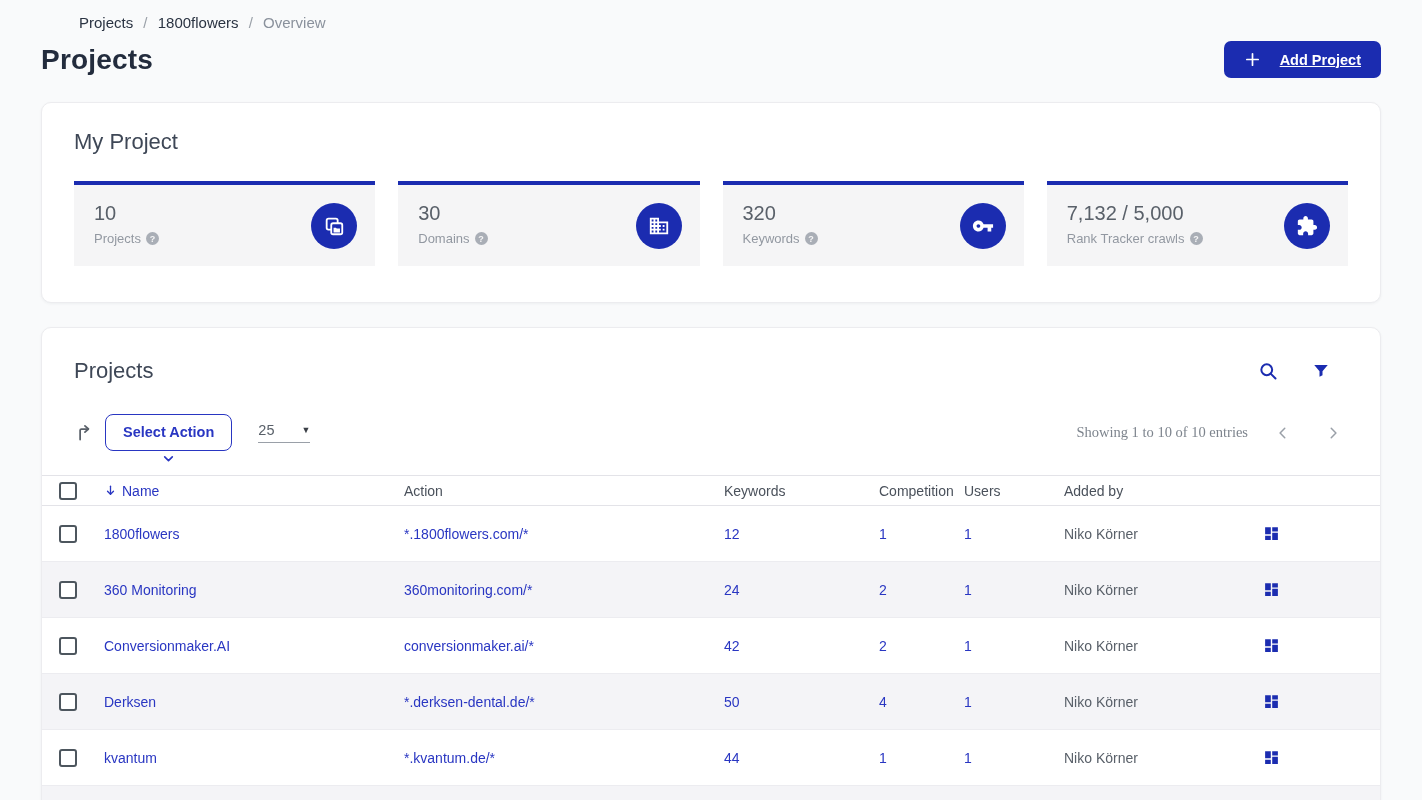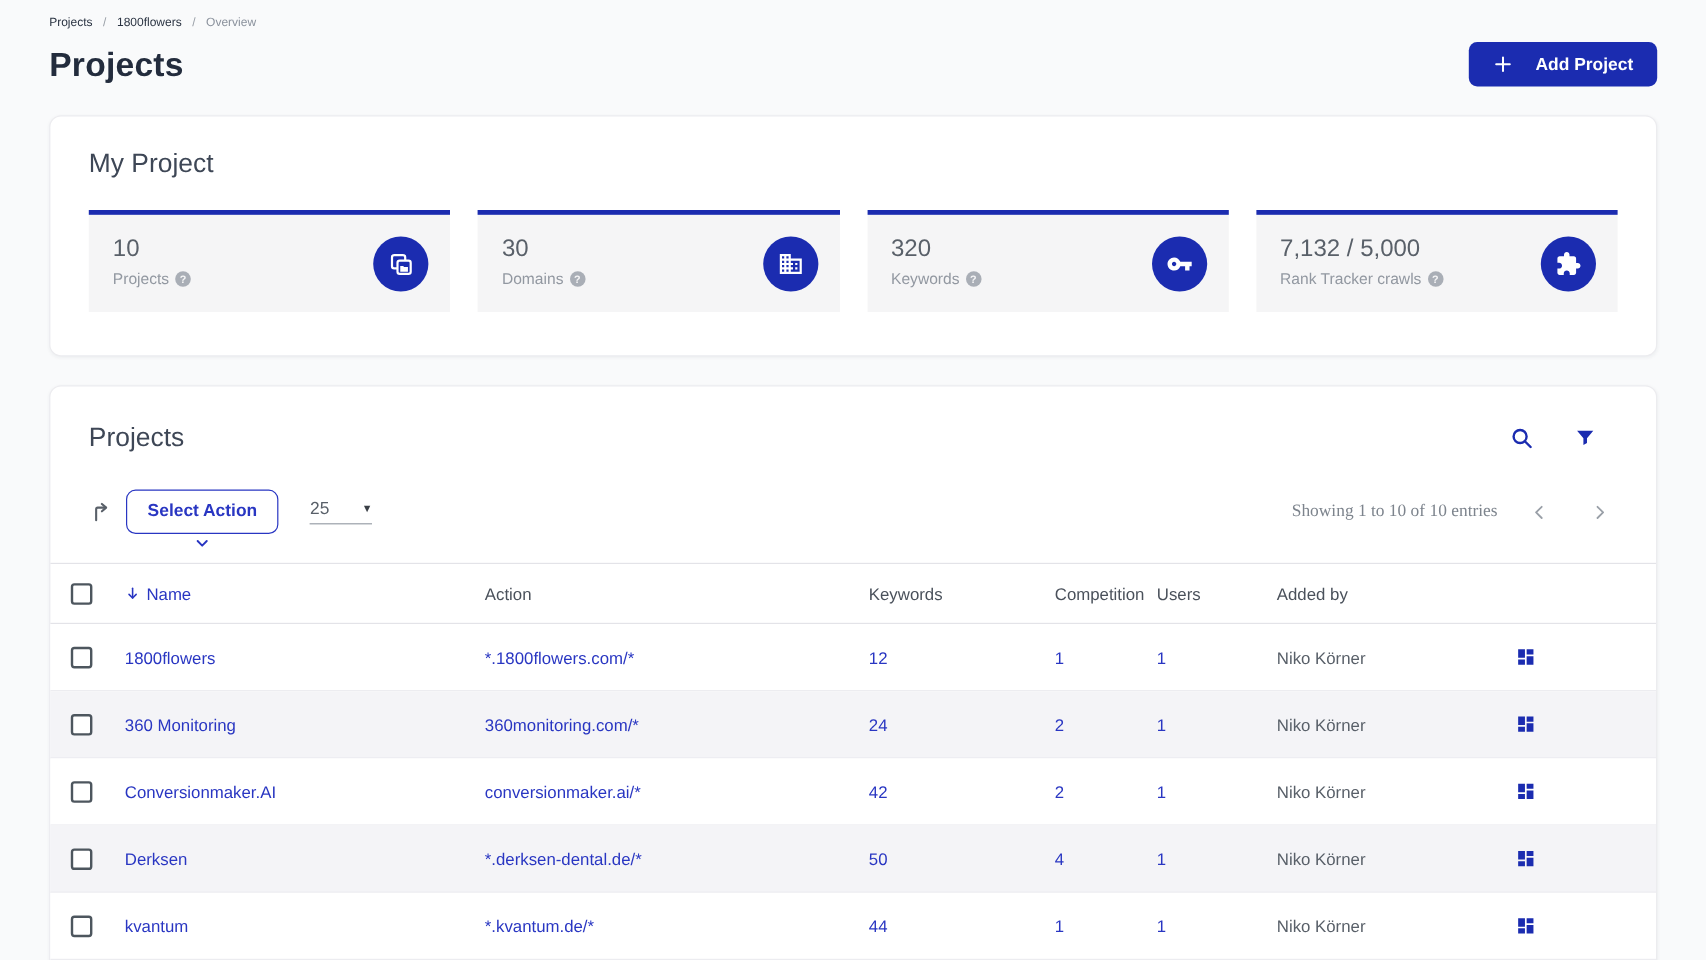--- a/index.html
+++ b/index.html
@@ -5,33 +5,33 @@
   * { margin:0; padding:0; box-sizing:border-box; }
   html,body { width:1422px; height:800px; overflow:hidden; }
   body {
     font-family:"Liberation Sans", sans-serif;
     background:#f9fafb;
     color:#3e4756;
   }
   .page { padding:0 41px; }
 
   
-  .breadcrumb { padding-top:14px; font-size:10px; color:#8a919c; }
+  .breadcrumb { padding-top:14px; font-size:15px; color:#8a919c;margin-left:38px; }
   .breadcrumb a { color:#2a3342; text-decoration:none; cursor:pointer; }
   .breadcrumb .sep { margin:0 6px; color:#9aa0a8; }
   .breadcrumb .current { color:#8a919c; }
 
   
   .page-header { display:flex; align-items:center; justify-content:space-between; margin-top:10px; }
   .page-title { font-size:28px; font-weight:600; color:#232c3d; letter-spacing:.2px; }
   .btn-primary {
     display:flex; align-items:center; gap:19px;
     background:#1b2cb0; color:#fff; border:none; border-radius:7px;
     font-family:"Liberation Sans", sans-serif;
-    font-size:14.5px; font-weight:600; padding:10px 20px; cursor:pointer; height:37px;
+    font-size:14.5px; font-weight:600; padding:10px 20px; cursor:pointer; height:37px;text-decoration:underline;
   }
 
   
   .panel {
     background:#fff; border:1px solid #ececef; border-radius:10px;
     box-shadow:0 1px 3px rgba(25,30,60,.05);
     margin-top:24px;
   }
   .panel-inner { padding:26px 32px 36px; }
   .panel-title { font-size:22px; color:#3e4756; font-weight:400; }
@@ -81,21 +81,21 @@
   .pager button { background:none; border:none; cursor:pointer; line-height:0; }
 
   
   .table { margin:24px -32px 0; }
   .trow {
     display:grid;
     grid-template-columns:45px 300px 320px 155px 85px 100px 199px 1fr;
     align-items:center; padding-left:17px; padding-right:28px;
   }
   .thead {
-    height:51px; border-top:1px solid #e3e3e8; border-bottom:1px solid #e3e3e8;
+    height:31px; border-top:1px solid #e3e3e8; border-bottom:1px solid #e3e3e8;
     font-size:14px; color:#4a515b;
   }
   .thead .sorted { color:#2936c2; display:flex; align-items:center; gap:5px; cursor:pointer; }
   .thead .col { cursor:pointer; }
   .tbody .trow { height:56px; border-bottom:1px solid #ececf0; background:#fff; font-size:14px; }
   .tbody .trow:nth-child(even) { background:#f4f4f7; }
   .cell-link { color:#2936c2; text-decoration:none; cursor:pointer; }
   .cell-plain { color:#596069; }
   .checkbox {
     width:18px; height:18px; border:2px solid #4d565e; border-radius:3px; background:#fff; cursor:pointer;

